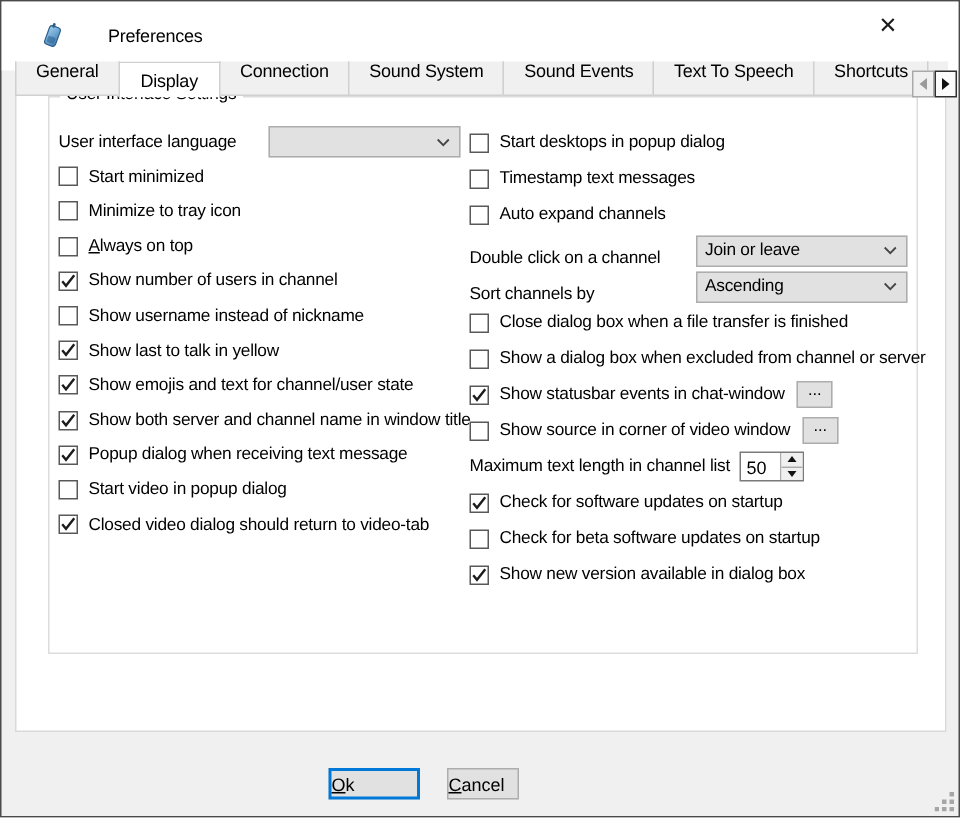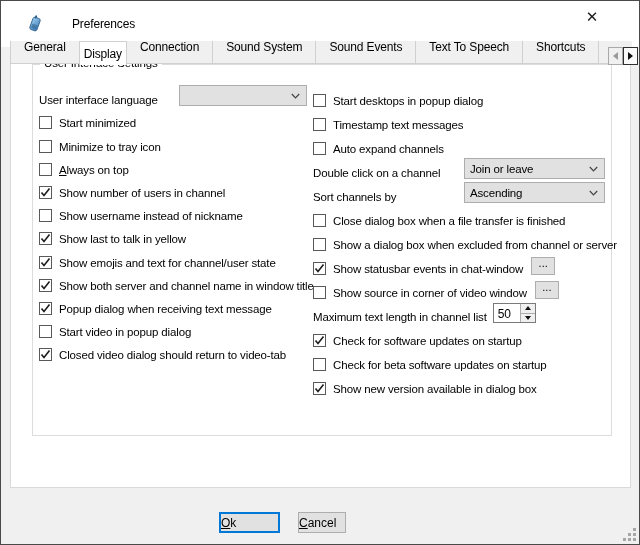--- a/index.html
+++ b/index.html
@@ -15,38 +15,38 @@
   .title-text{margin-left:28px;font-size:12px;}
   .close-btn{position:absolute;left:576px;top:3px;width:30px;height:25px;border:none;background:transparent;
     display:flex;align-items:center;justify-content:center;font-size:15px;color:#1a1a1a;padding:0;cursor:default;
     font-family:"Liberation Sans",sans-serif;}
   
   .tabbar{position:absolute;left:9px;top:40px;width:622px;height:24px;display:flex;align-items:flex-end;
     overflow:hidden;z-index:3;white-space:nowrap;}
   .tab{height:19px;margin-bottom:1px;box-sizing:border-box;background:#f0f0f0;border:1px solid #d0d0d0;
     display:flex;align-items:center;padding:16px 13px;font-size:12px;flex:0 0 auto;}
   .tab + .tab{margin-left:-1px;}
-  .tab.active{height:24px;margin-bottom:0;background:#fff;border-bottom:none;position:relative;z-index:5;padding:0 4px;}
+  .tab.active{height:24px;margin-bottom:0;background:#fff;border-bottom:none;position:relative;z-index:5;padding:0 14px;}
   .tab.clipped{min-width:84px;}
   .tabscroll{position:absolute;left:607px;top:46px;display:flex;z-index:6;}
   .tsbtn{width:15px;height:18px;box-sizing:border-box;background:#f0f0f0;border:1px solid #a9a9a9;
     display:flex;align-items:center;justify-content:center;}
   .tsbtn.armed{border:1px solid #2f2f2f;background:#fafafa;}
   .tri-left{width:0;height:0;border-top:4px solid transparent;border-bottom:4px solid transparent;border-right:5px solid #9a9a9a;}
   .tri-right{width:0;height:0;border-top:4px solid transparent;border-bottom:4px solid transparent;border-left:5px solid #101010;}
   
   .page{position:absolute;left:9px;top:49px;width:621px;height:438px;box-sizing:border-box;
     background:#fff;border:1px solid #d9d9d9;z-index:1;}
   .groupbox{position:absolute;left:21px;top:13px;width:580px;height:372px;box-sizing:border-box;
     border:1px solid #dcdcdc;}
   .group-title{position:absolute;top:-8px;left:7px;background:#fff;padding:0 4px;}
   .col{position:absolute;top:18px;}
   .col-left{left:6px;width:274px;}
   .col-right{left:280px;width:300px;}
-  .row{height:23.2px;display:flex;align-items:flex-end;}
+  .row{height:23.2px;display:flex;align-items:center;}
   .col-right .row{height:24px;}
   .checkbox{width:13px;height:13px;box-sizing:border-box;border:1px solid #595959;background:#fff;
     flex:0 0 13px;display:flex;align-items:center;justify-content:center;margin-right:7px;}
   .cb-label,.row-label{white-space:nowrap;}
   .combobox{height:21px;box-sizing:border-box;background:#e1e1e1;border:1px solid #adadad;
     display:flex;align-items:center;}
   .col-left .combo-label{flex:0 0 140px;}
   .col-left .combobox{width:128px;}
   .col-right .combo-label{flex:0 0 151px;margin-top:10px;}
   .col-right .combobox{width:141px;gap:48px;}

